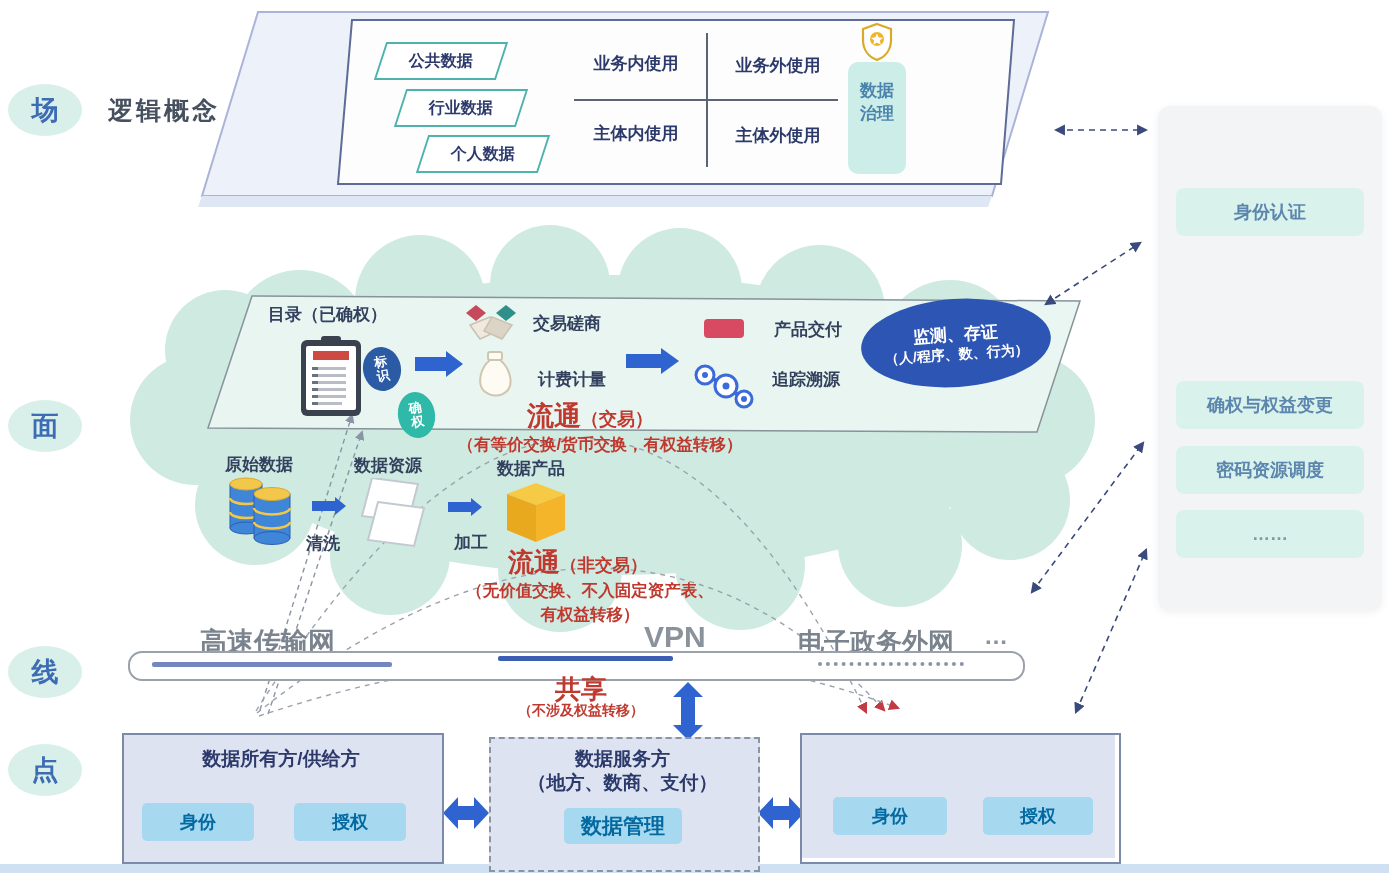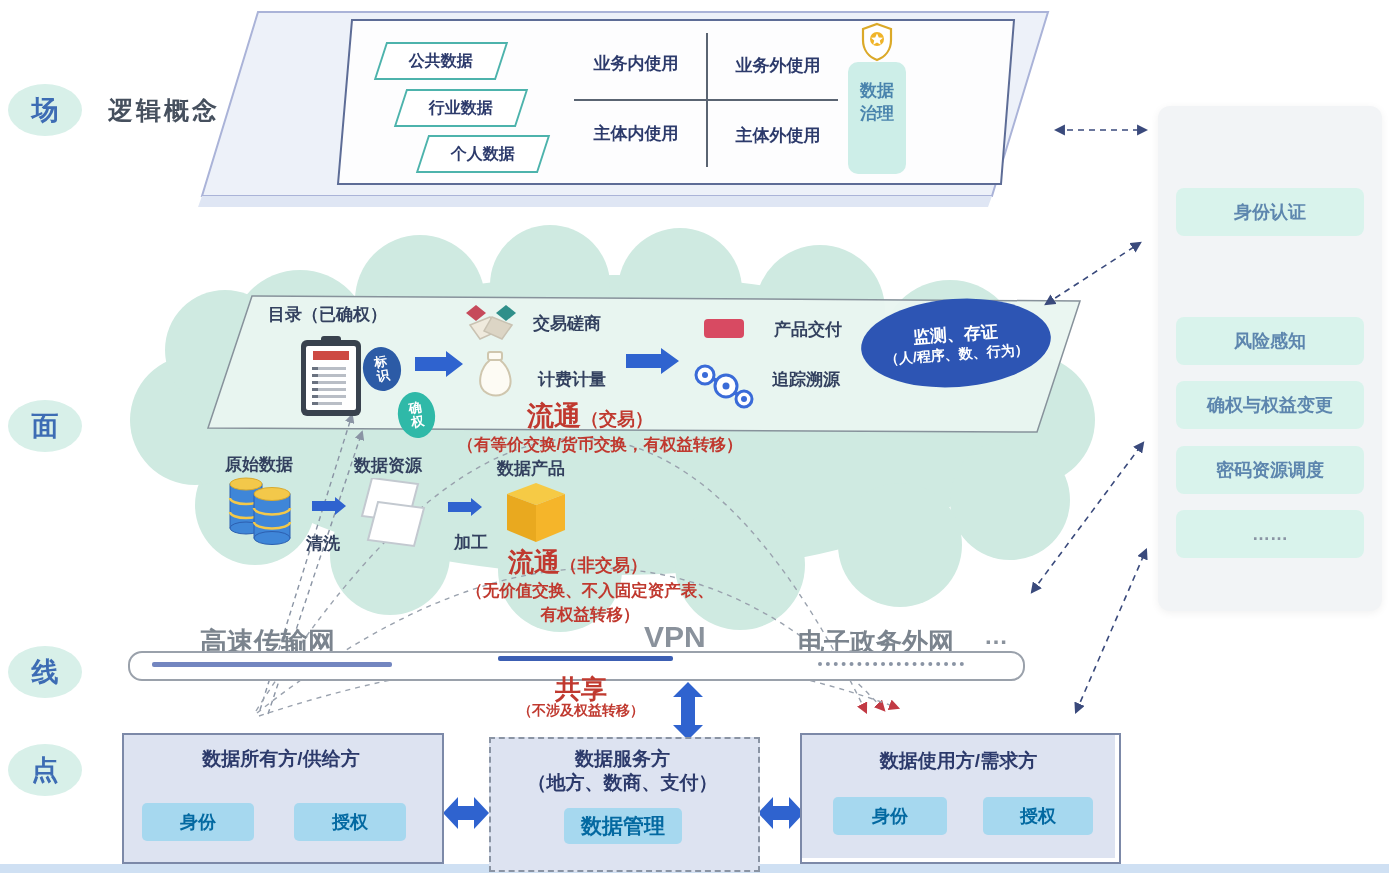--- a/index.html
+++ b/index.html
@@ -150,21 +150,20 @@
   <div class="abs gov-pill" style="left:848px;top:62px;"></div>
   <svg class="abs" style="left:858px;top:22px;" width="38" height="40" viewBox="0 0 38 40">
     <path d="M19 2 L33 7 V18 C33 28 27 35 19 38 C11 35 5 28 5 18 V7 Z" fill="#fff" stroke="#dba928" stroke-width="2.2"></path>
     <circle cx="19" cy="17" r="7" fill="#f0b429"></circle>
     <polygon points="19,11.5 20.8,15.4 25,15.8 21.8,18.6 22.8,22.7 19,20.5 15.2,22.7 16.2,18.6 13,15.8 17.2,15.4" fill="#fff"></polygon>
   </svg>
   <div class="abs gov-text" style="left:856px;top:80px;">数据治理</div>
 
   <div class="abs sec-panel" style="left:1158px;top:106px;"></div>
   <div class="abs sec-item" style="left:1176px;top:188px;">身份认证</div>
-  <div class="abs sec-item" style="left:1176px;top:317px;">风险感知</div>
   <div class="abs sec-item" style="left:1176px;top:381px;">确权与权益变更</div>
   <div class="abs sec-item" style="left:1176px;top:446px;">密码资源调度</div>
   <div class="abs sec-item" style="left:1176px;top:510px;color:#8a94a4;">……</div>
 
   <div class="abs nlabel" style="left:268px;top:303px;">目录（已确权）</div>
   <svg class="abs" style="left:301px;top:336px;" width="60" height="80" viewBox="0 0 60 80">
     <rect x="0" y="4" width="60" height="76" rx="6" fill="#39424e"></rect>
     <rect x="20" y="0" width="20" height="9" rx="3" fill="#39424e"></rect>
     <rect x="5" y="10" width="50" height="64" rx="2" fill="#fff"></rect>
     <rect x="12" y="15" width="36" height="9" fill="#cd4a43"></rect>
@@ -284,17 +283,16 @@
   <div class="abs chip" style="left:142px;top:803px;width:112px;height:38px;">身份</div>
   <div class="abs chip" style="left:294px;top:803px;width:112px;height:38px;">授权</div>
 
   <div class="abs box" style="left:489px;top:737px;width:267px;height:131px;border:2px dashed #8a94a4;"></div>
   <div class="abs box-title" style="left:489px;top:746px;width:267px;">数据服务方</div>
   <div class="abs box-title" style="left:489px;top:770px;width:267px;">（地方、数商、支付）</div>
   <div class="abs chip" style="left:564px;top:808px;width:118px;height:36px;font-size:21px;">数据管理</div>
 
   <div class="abs box" style="left:800px;top:733px;width:317px;height:127px;border:2px solid #7c89a8;background:transparent;"></div>
   <div class="abs box" style="left:802px;top:735px;width:313px;height:123px;border:none;z-index:-0;"></div>
-  <div class="abs box-title" style="left:800px;top:748px;width:317px;">数据使用方/需求方</div>
   <div class="abs chip" style="left:833px;top:797px;width:114px;height:38px;">身份</div>
   <div class="abs chip" style="left:983px;top:797px;width:110px;height:38px;">授权</div>
 
 </div>
 
 </body></html>

